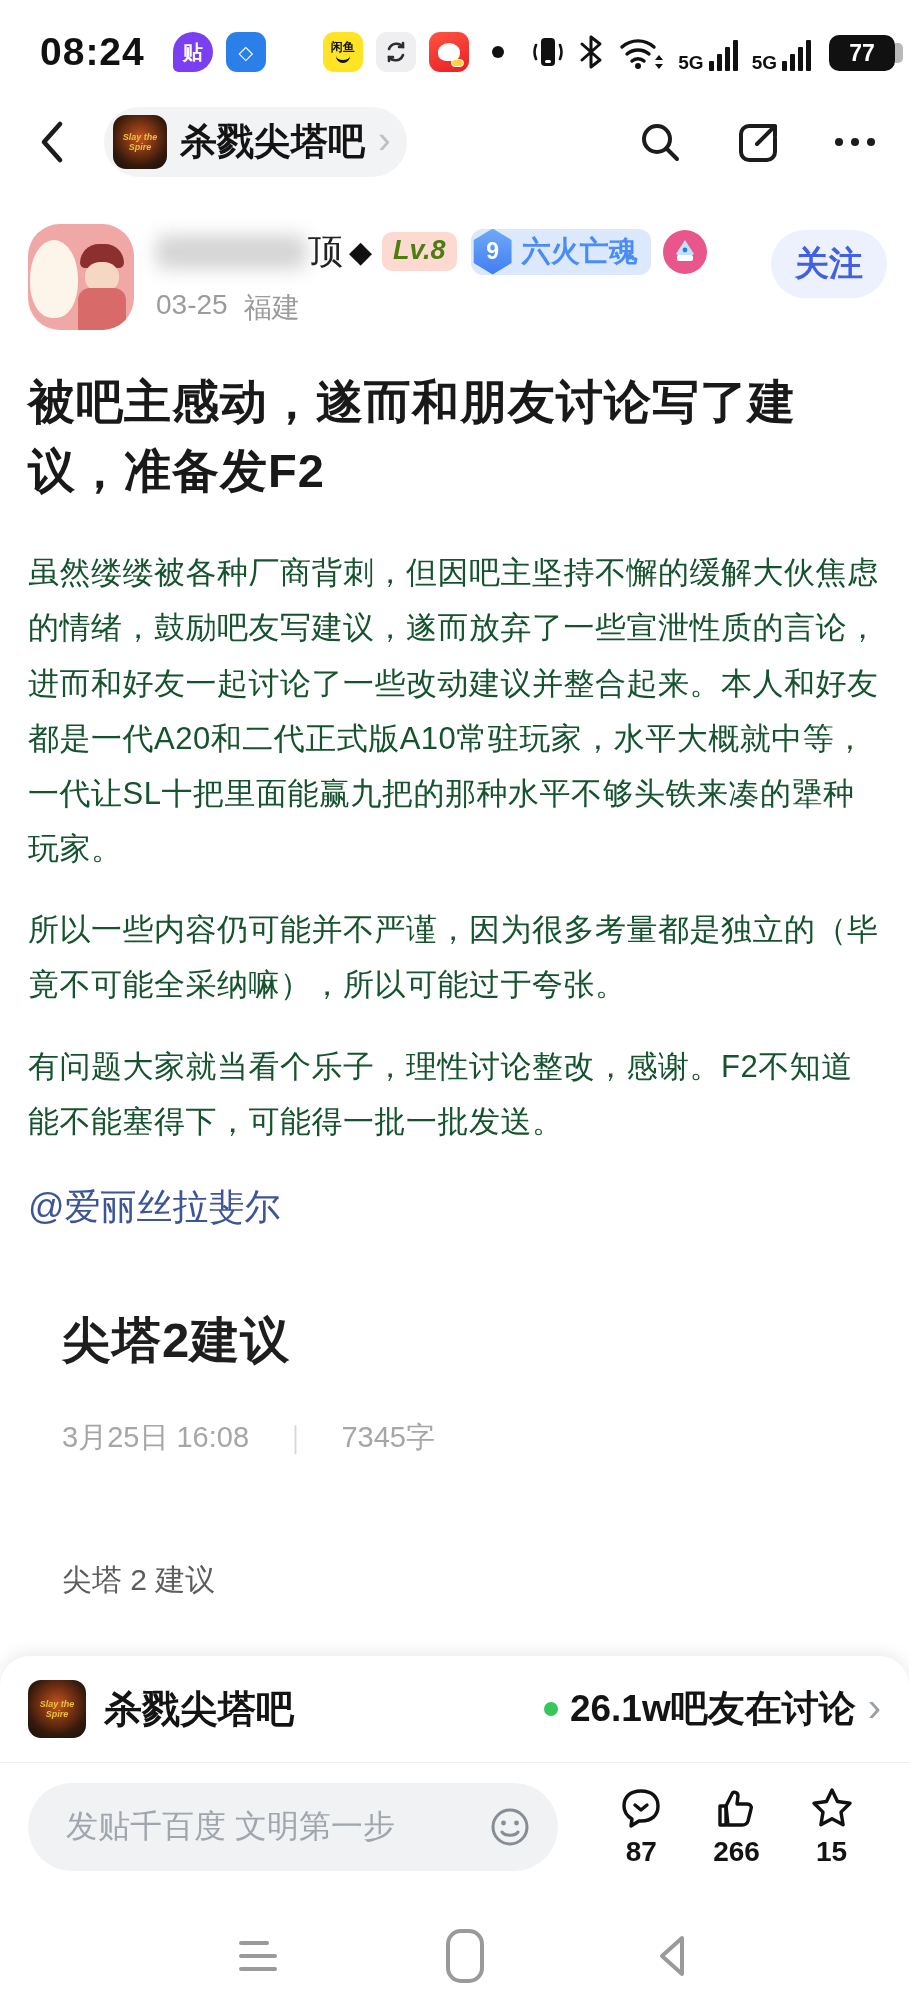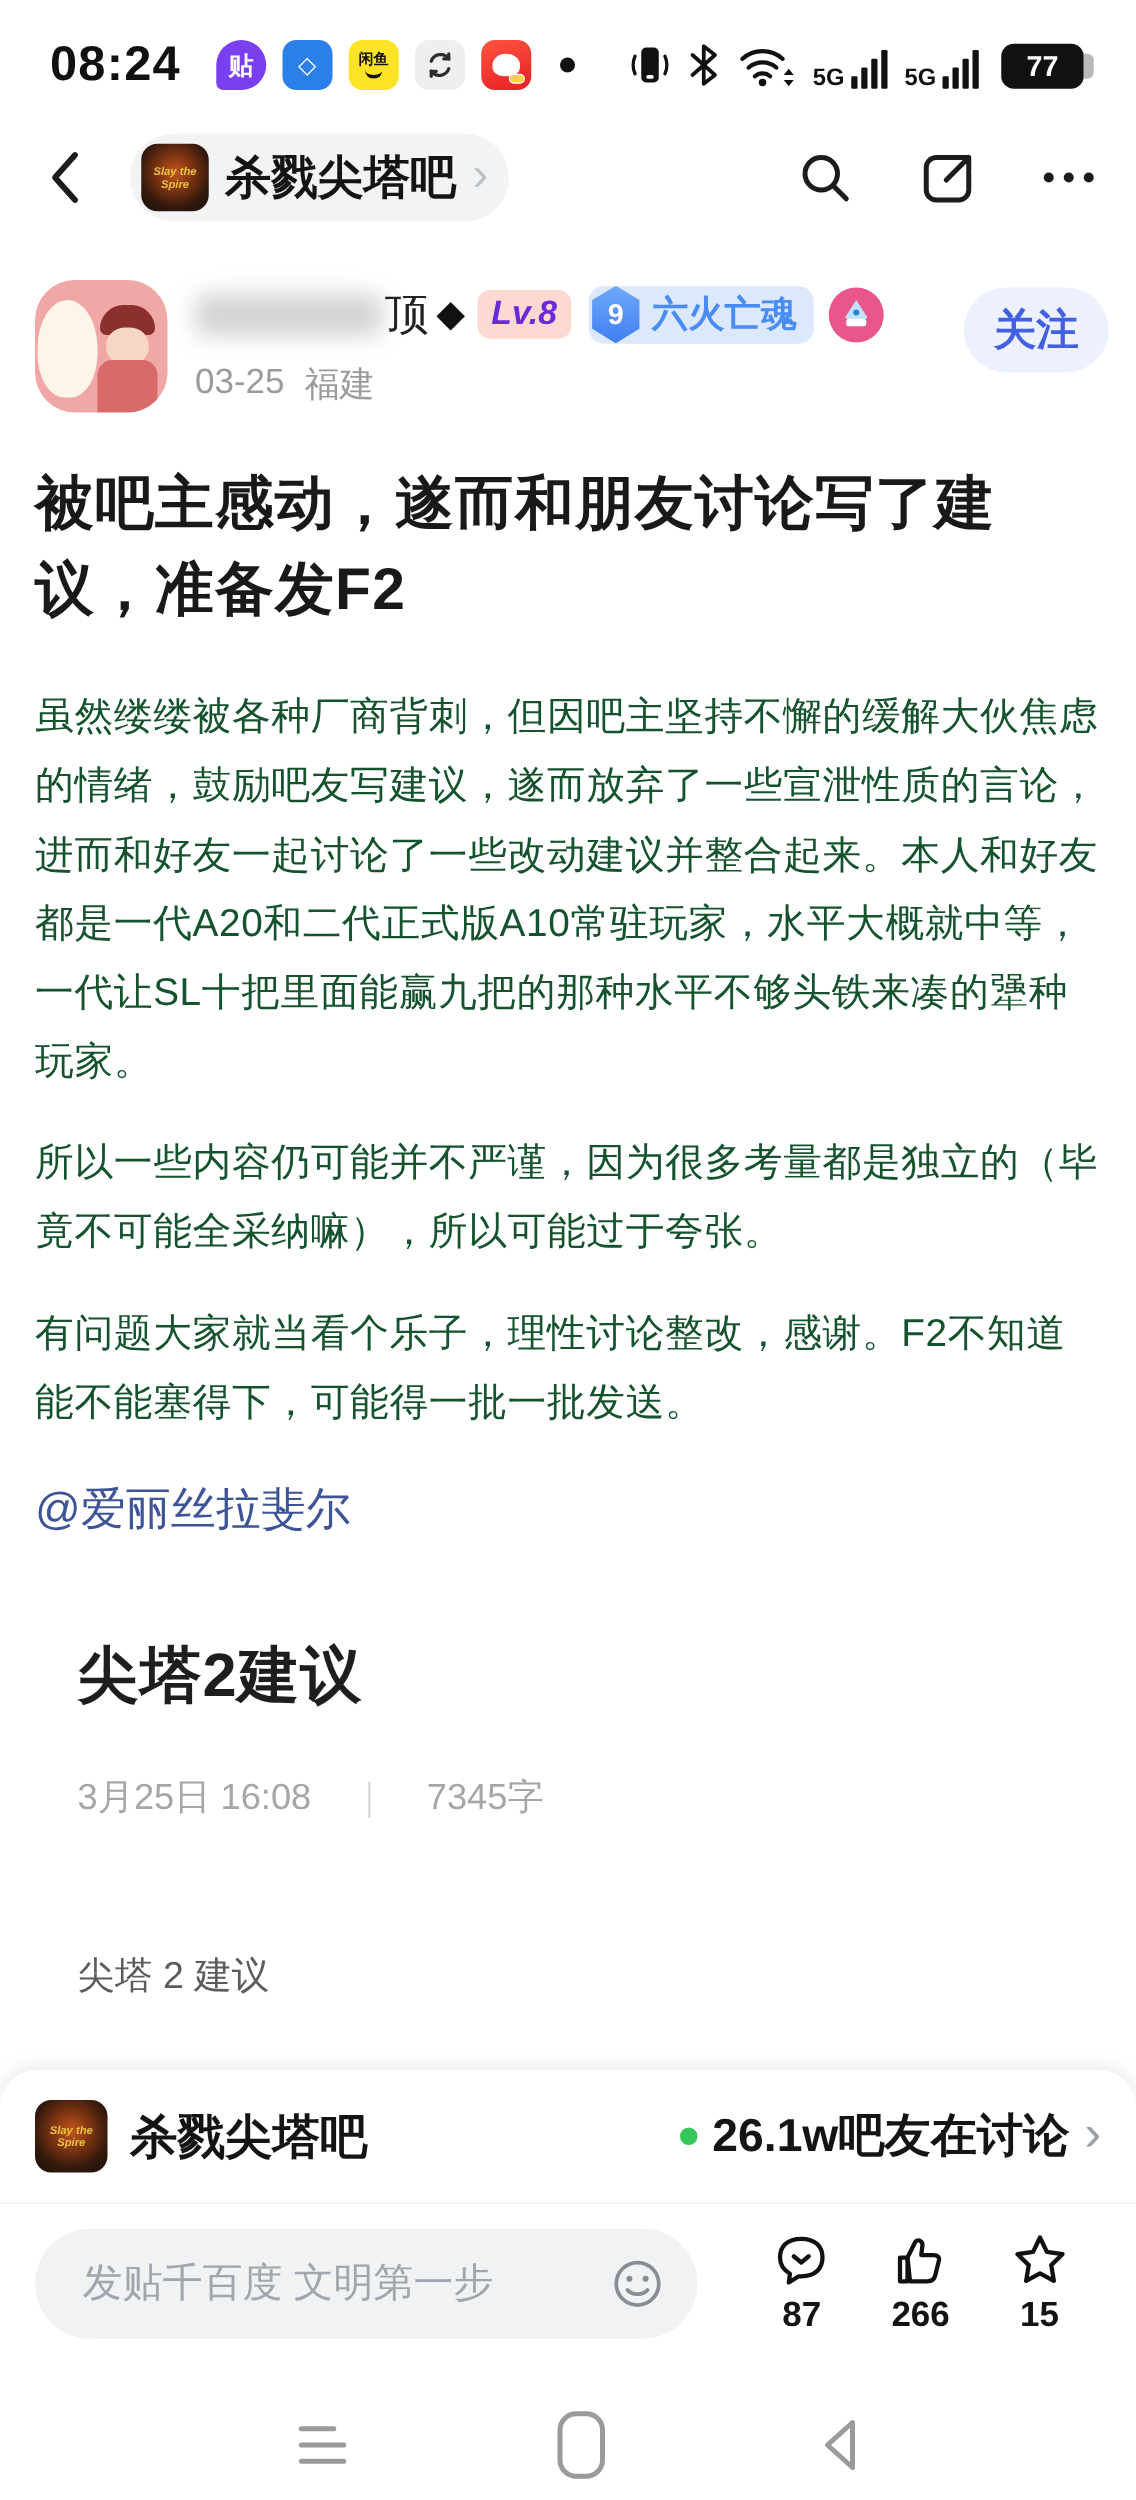--- a/index.html
+++ b/index.html
@@ -1,28 +1,28 @@
 <!DOCTYPE html>
 <html><head>
 <meta charset="utf-8">
 <style>
   * { margin:0; padding:0; box-sizing:border-box; }
   html,body { background:#dfe3e8; }
   body { font-family:"Liberation Sans","DejaVu Sans",sans-serif; }
   .screen { position:relative; width:909px; height:2000px; margin:0 auto; background:#ffffff; overflow:hidden; }
 
   
-  .status-bar { position:relative; height:90px; display:flex; align-items:center; padding:14px 42px 0 40px; }
+  .status-bar { position:relative; height:90px; display:flex; align-items:center; padding:14px 14px 0 40px; }
   .sb-time { font-size:39px; font-weight:700; color:#111; letter-spacing:1px; }
   .sb-apps { display:flex; align-items:center; gap:13px; margin-left:28px; }
   .app-ico { width:40px; height:40px; border-radius:11px; display:flex; align-items:center; justify-content:center; }
   .app-tieba { background:#7b3ff2; border-radius:50% 50% 50% 14%; color:#fff; font-size:20px; font-weight:700; }
   .app-beike { background:#2b7fe8; color:#fff; font-size:20px; flex-direction:column; }
   .app-beike .d { font-size:19px; line-height:19px; }
-  .app-xianyu { background:#ffe426; color:#111; font-size:12px; font-weight:700; flex-direction:column; line-height:12px; }
+  .app-xianyu { background:#ffe426; color:#111; font-size:12px; font-weight:700; flex-direction:column; line-height:12px;margin-left:44px; }
   .app-xianyu .face { width:14px; height:8px; border-bottom:3px solid #111; border-radius:0 0 8px 8px; margin-top:2px; }
   .app-sync { background:#efeff1; color:#2d2d2d; }
   .app-pdd { background:linear-gradient(160deg,#ff5440,#e71f27); position:relative; overflow:hidden; }
   .app-pdd .blob { width:22px; height:18px; background:#fff; border-radius:50% 50% 40% 40%; }
   .app-pdd .pill { position:absolute; right:5px; bottom:5px; width:13px; height:8px; background:#ffd23e; border:1.5px solid #fff; border-radius:4px; }
   .sb-dot { width:12px; height:12px; border-radius:50%; background:#111; margin-left:10px; }
   .sb-right { margin-left:auto; display:flex; align-items:flex-end; gap:14px; }
   .sig-group { display:flex; align-items:flex-end; gap:3px; }
   .sig-5g { font-size:19px; font-weight:700; color:#111; line-height:16px; margin-right:2px;text-align:center; }
   .bars { display:flex; align-items:flex-end; gap:3px; }
@@ -49,21 +49,21 @@
   .avatar { width:106px; height:106px; border-radius:32px; background:#f0a8a6; position:relative; overflow:hidden; flex:none; }
   .avatar .ghost { position:absolute; left:2px; top:16px; width:48px; height:78px; background:#fdf4ea; border-radius:50% 50% 45% 45%; }
   .avatar .hat { position:absolute; left:52px; top:20px; width:44px; height:24px; background:#8c2f2f; border-radius:22px 22px 6px 6px; }
   .avatar .head { position:absolute; left:57px; top:38px; width:34px; height:30px; background:#f6d7c4; border-radius:46%; }
   .avatar .body { position:absolute; left:50px; top:64px; width:48px; height:42px; background:#d96a6a; border-radius:12px 12px 0 0; }
   .author-mid { margin-left:22px; padding-top:4px; }
   .name-line { display:flex; align-items:center; }
   .name-blur { width:150px; height:34px; border-radius:8px; background:#bdbdbd; filter:blur(9px); opacity:.65; }
   .name-visible { font-size:35px; font-weight:500; color:#222; margin-left:2px; filter:blur(0.6px); }
   .name-diamond { font-size:30px; color:#111; margin:0 10px 0 6px; }
-  .lv-badge { background:#fcdad2; color:#6d28d9; font-size:27px; font-weight:700; font-style:italic; border-radius:10px; padding:3px 11px 5px; }
+  .lv-badge { background:#fcdad2; color:#4d7c0f; font-size:27px; font-weight:700; font-style:italic; border-radius:10px; padding:3px 11px 5px; }
   .soul-badge { display:flex; align-items:center; background:#dce8fc; border-radius:12px; margin-left:14px; padding-right:13px; height:46px; }
   .soul-gem { width:44px; height:46px; clip-path:polygon(50% 0,93% 25%,93% 75%,50% 100%,7% 75%,7% 25%);
               background:linear-gradient(180deg,#6fa9f8,#3f7ef2); color:#fff; font-size:23px; font-weight:700;
               display:flex; align-items:center; justify-content:center; }
   .soul-name { font-size:29px; font-weight:700; color:#4a8cf5; margin-left:7px;font-family:Liberation Mono, monospace; }
   .pen-badge { width:44px; height:44px; border-radius:50%; background:#e9568c; margin-left:12px; display:flex; align-items:center; justify-content:center; }
   .meta-line { display:flex; gap:16px; margin-top:14px; font-size:28px; color:#9b9b9b; }
   .follow-btn { position:absolute; right:22px; top:36px; width:116px; height:68px; border-radius:34px; background:#edf1fd;
                 color:#4161e1; font-size:34px; font-weight:600; display:flex; align-items:center; justify-content:center; }
 

